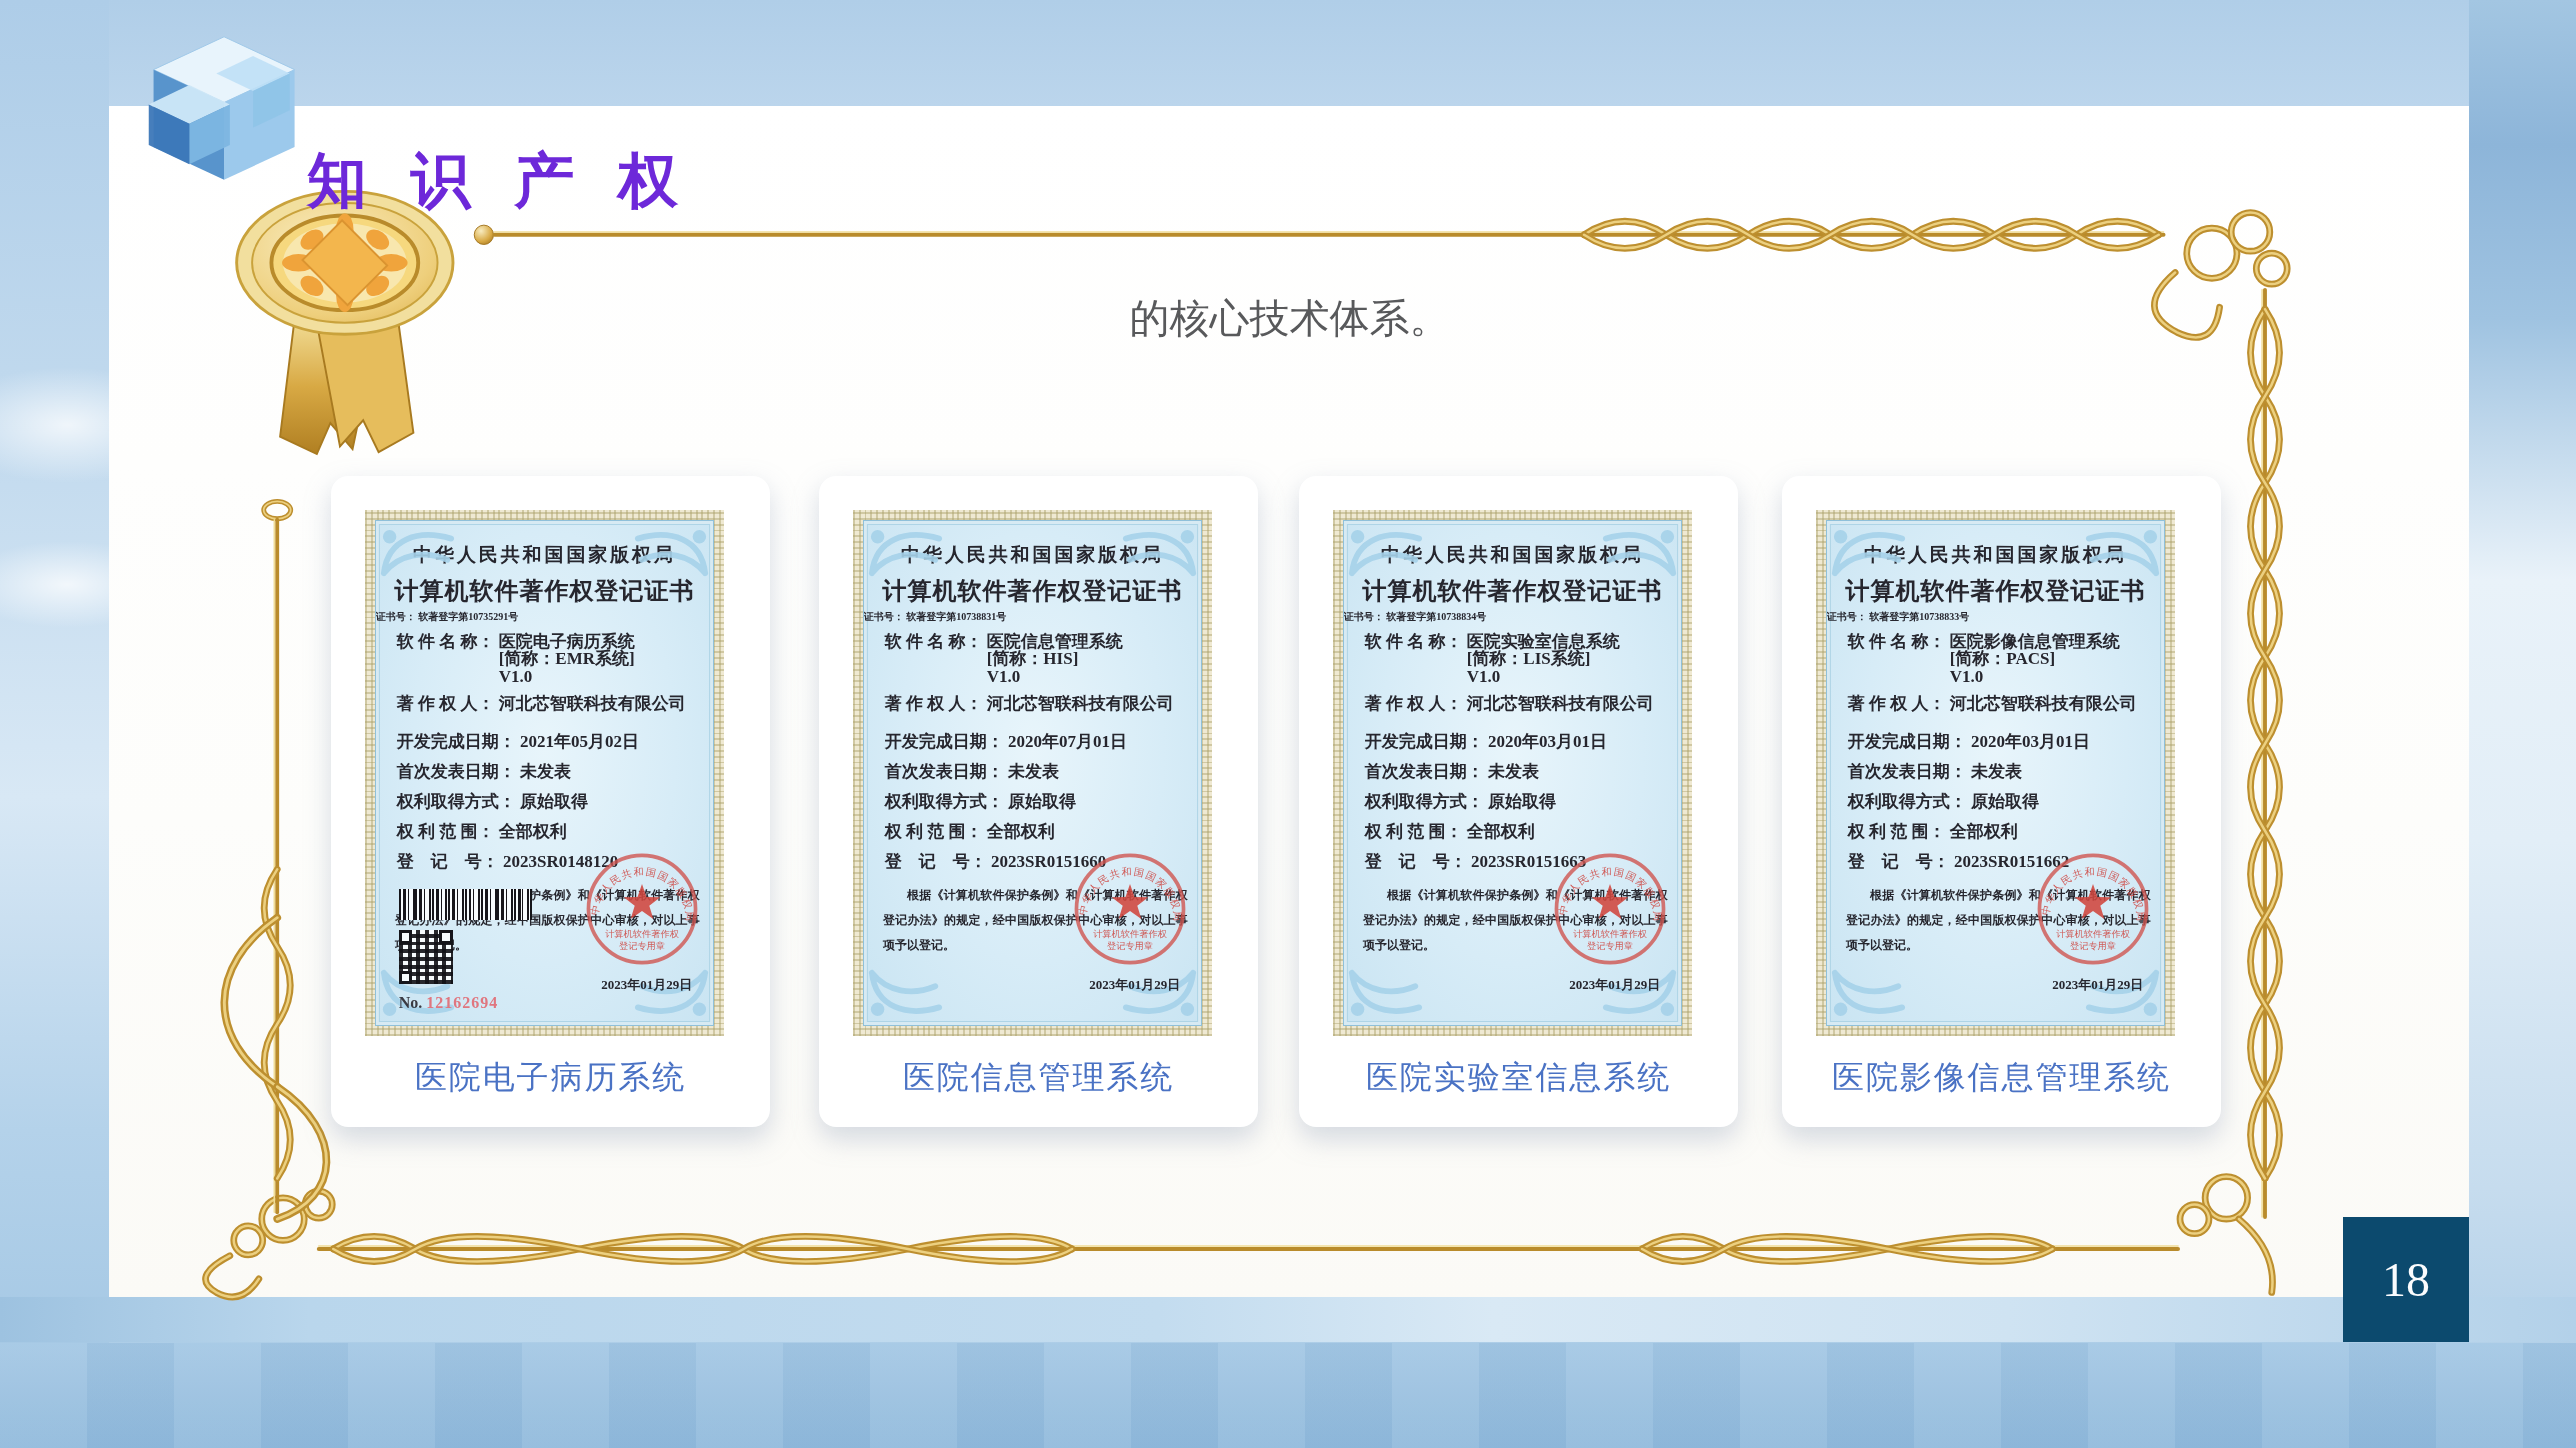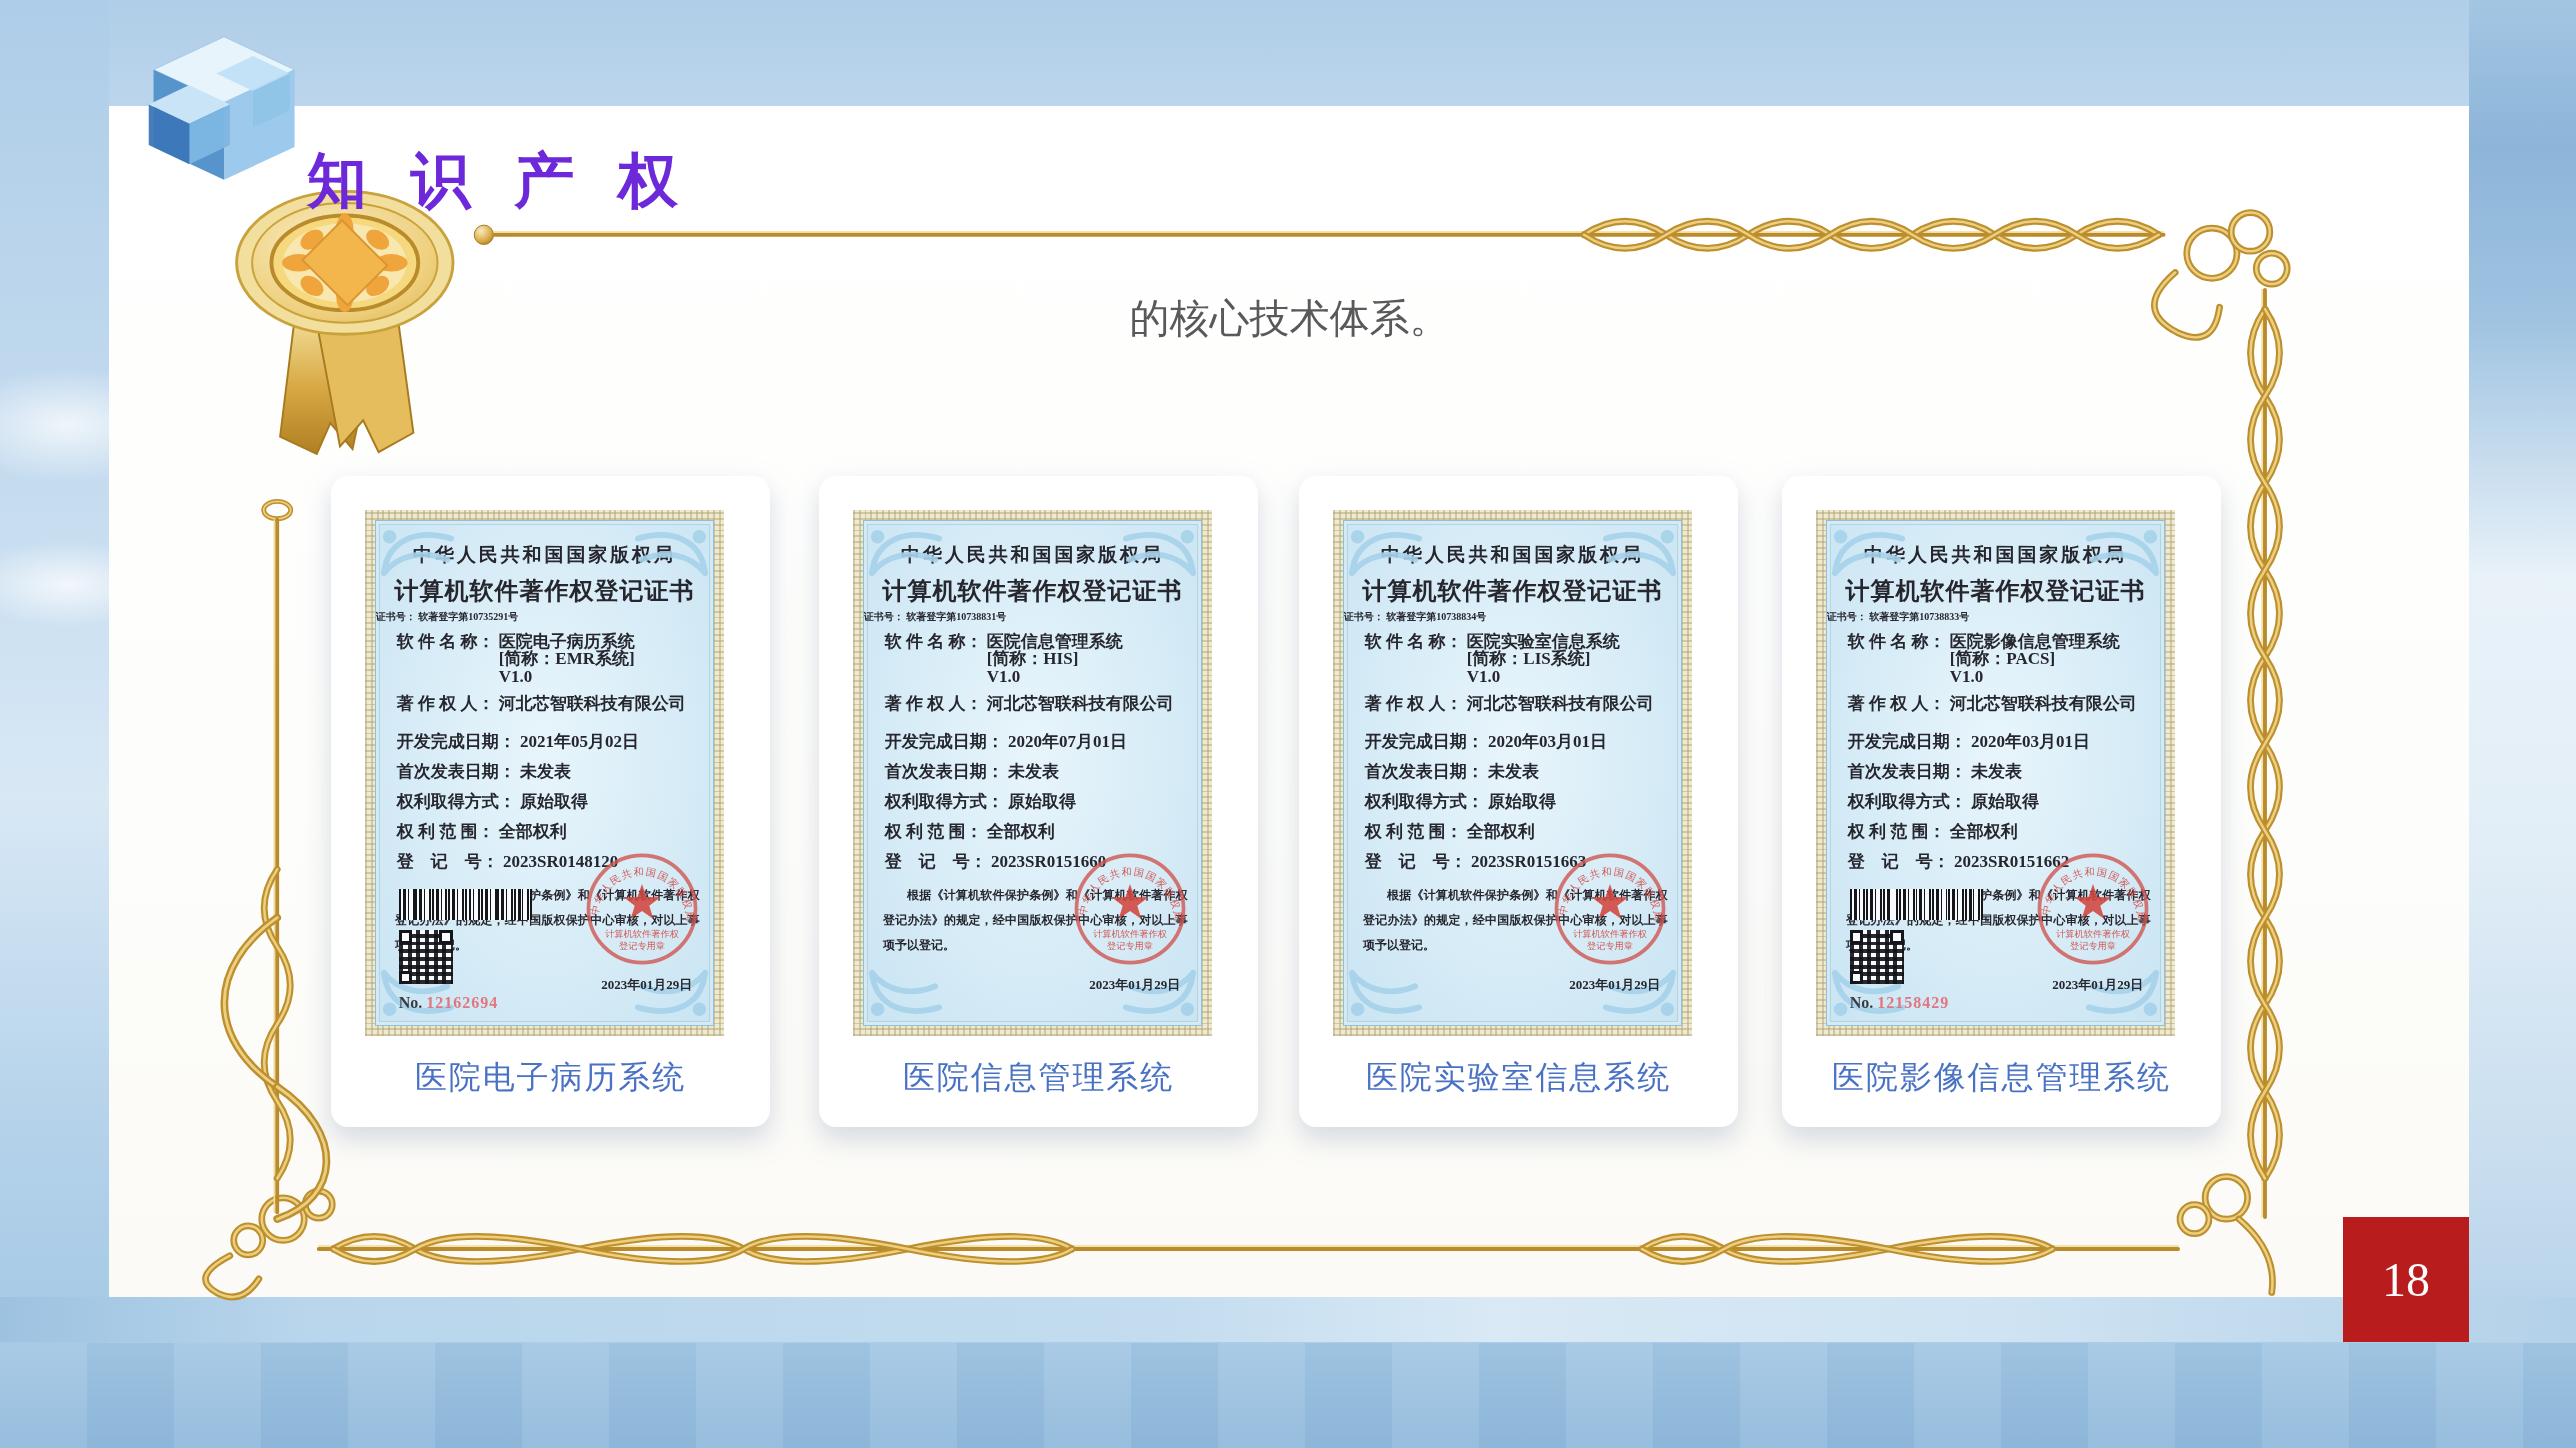--- a/index.html
+++ b/index.html
@@ -76,21 +76,21 @@
   .qr i{position:absolute;width:13.5px;height:13.5px;background:#f6fbfd;border:3.9px solid #15151a;box-sizing:border-box;}
   .qr i:nth-child(1){left:0;top:0;}
   .qr i:nth-child(2){right:0;top:0;}
   .qr i:nth-child(3){left:0;bottom:0;}
   .serial{margin-top:9.7px;font-size:16px;font-weight:bold;color:#3a3a42;}
   .serial b{color:#e0767f;font-weight:bold;letter-spacing:1px;}
   .seal{position:absolute;right:11.6px;bottom:56px;width:120px;height:120px;}
   .seal-date{position:absolute;right:21px;bottom:31px;font-size:13px;font-weight:bold;}
 
   .page-num{position:absolute;left:2343px;top:1217px;width:126px;height:125px;
-    background:#b91c1c;color:#fbfcfe;display:flex;align-items:center;justify-content:center;
+    background:#0c4a6e;color:#fbfcfe;display:flex;align-items:center;justify-content:center;
     font-family:"Liberation Serif",serif;font-size:48px;}
 </style>
 </head>
 <body>
 
 <div class="bg-top"></div>
 <div class="bg-left"></div>
 <div class="bg-right"></div>
 <div class="cloud" style="left:-58px;top:367px;width:251px;height:116px;"></div>
 <div class="cloud" style="left:-39px;top:541px;width:212px;height:87px;"></div>
@@ -540,29 +540,20 @@
             </div>
             <div class="f-row">
               <span class="f-label">登　记　号： </span>
               <span class="f-value">2023SR0151662</span>
             </div>
           </div>
         </div>
 
         <div class="cert-statement">根据《计算机软件保护条例》和《计算机软件著作权登记办法》的规定，经中国版权保护中心审核，对以上事项予以登记。</div>
 
-        <div class="cert-codes">
-          <div class="barcode"></div>
-          <div class="qr">
-              <i></i>
-              <i></i>
-              <i></i>
-            </div>
-          <div class="serial"><span>No. </span><b>12158429</b></div>
-        </div>
 
         <svg class="seal" viewBox="0 0 130 130">
           <circle cx="65" cy="65" r="58" fill="none" stroke="#cf5550" stroke-width="4" opacity="0.8"></circle>
           <path class="seal-arc-path" d="M 18 86 A 48 48 0 1 1 112 86" fill="none" id="sealArc3"></path>
           <text font-size="11" fill="#cf4a45" opacity="0.9" letter-spacing="1.5">
             <textPath class="seal-arc-text" href="#sealArc3" startOffset="8%">中华人民共和国国家版权局</textPath>
           </text>
           <polygon points="65,38 69.9,52.1 84.8,52.4 72.9,61.5 77.3,75.8 65,67.2 52.7,75.8 57.1,61.5 45.2,52.4 60.1,52.1" fill="#d0453e" opacity="0.88"></polygon>
           <text x="65" y="95" text-anchor="middle" font-size="10" fill="#cf4a45" opacity="0.9">计算机软件著作权</text>
           <text x="65" y="108" text-anchor="middle" font-size="10" fill="#cf4a45" opacity="0.9">登记专用章</text>

